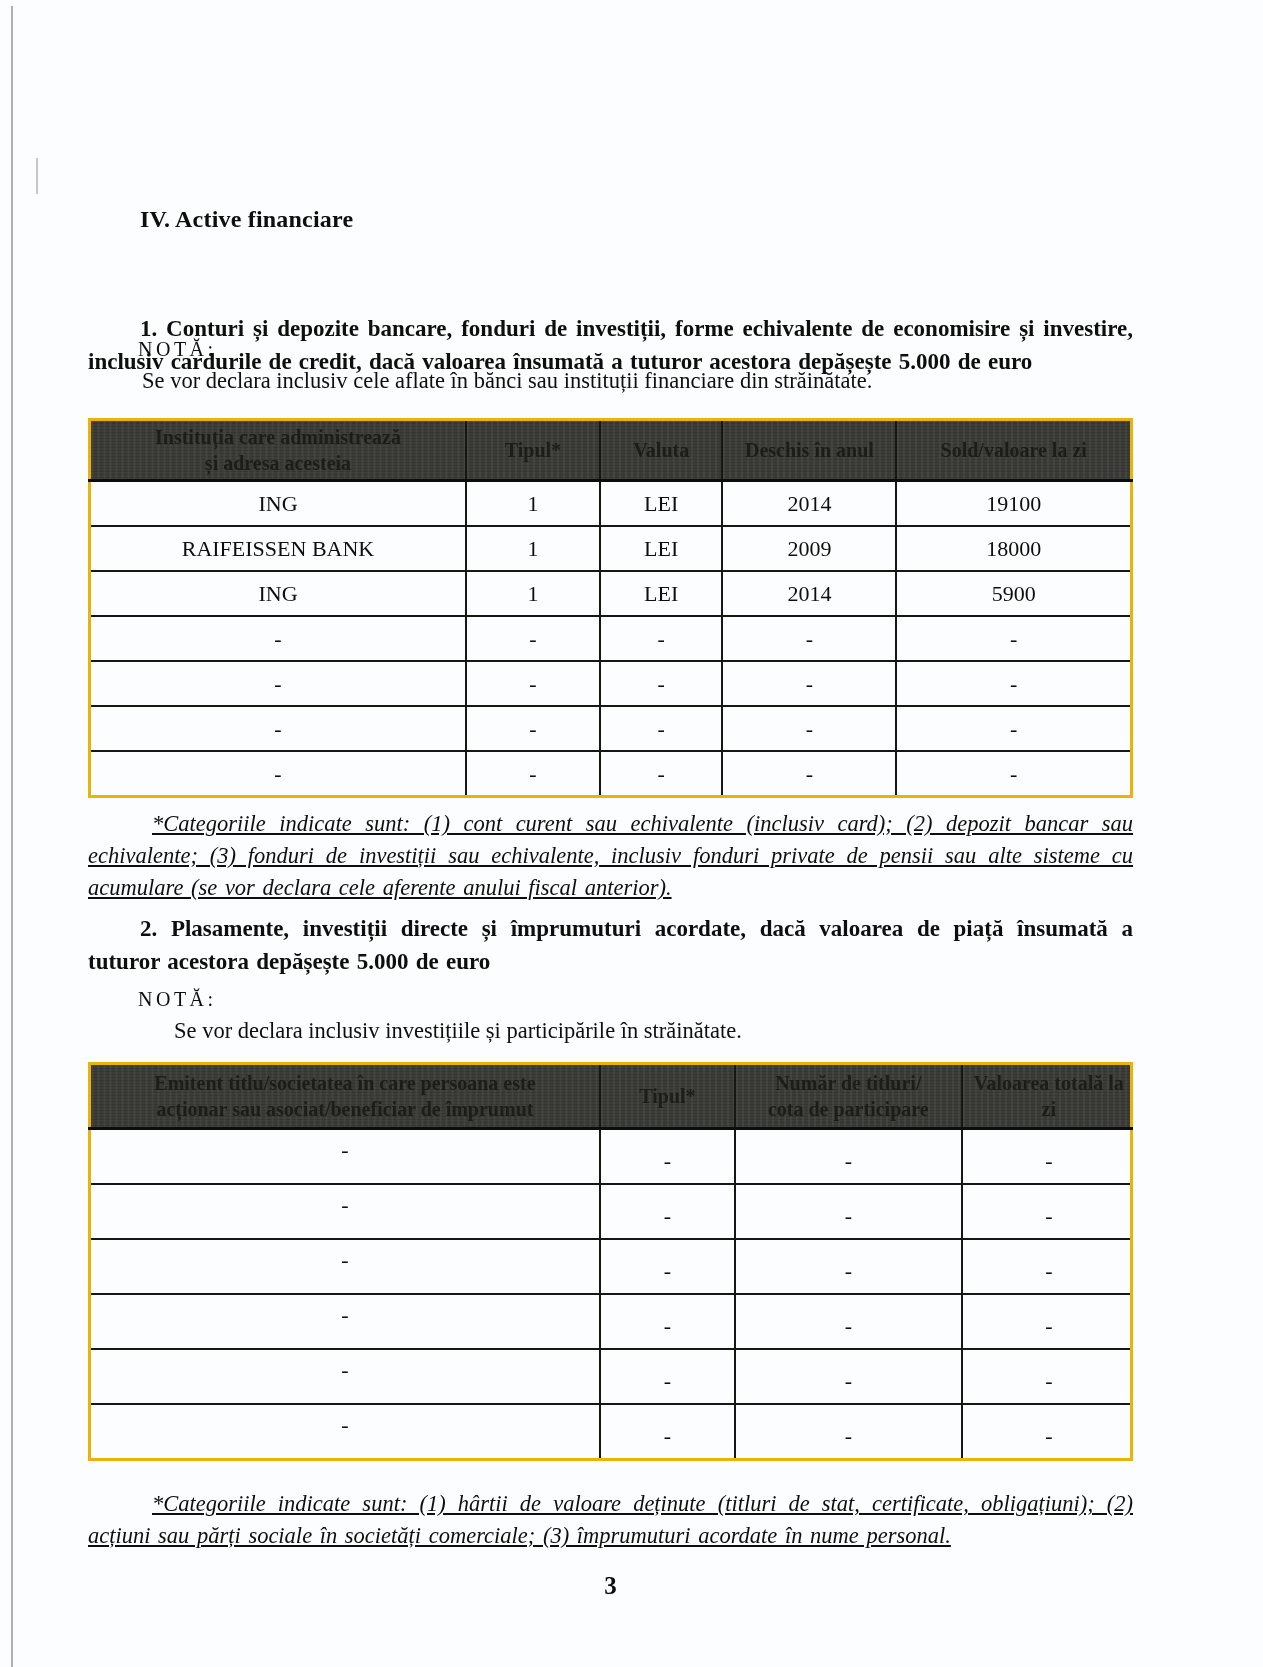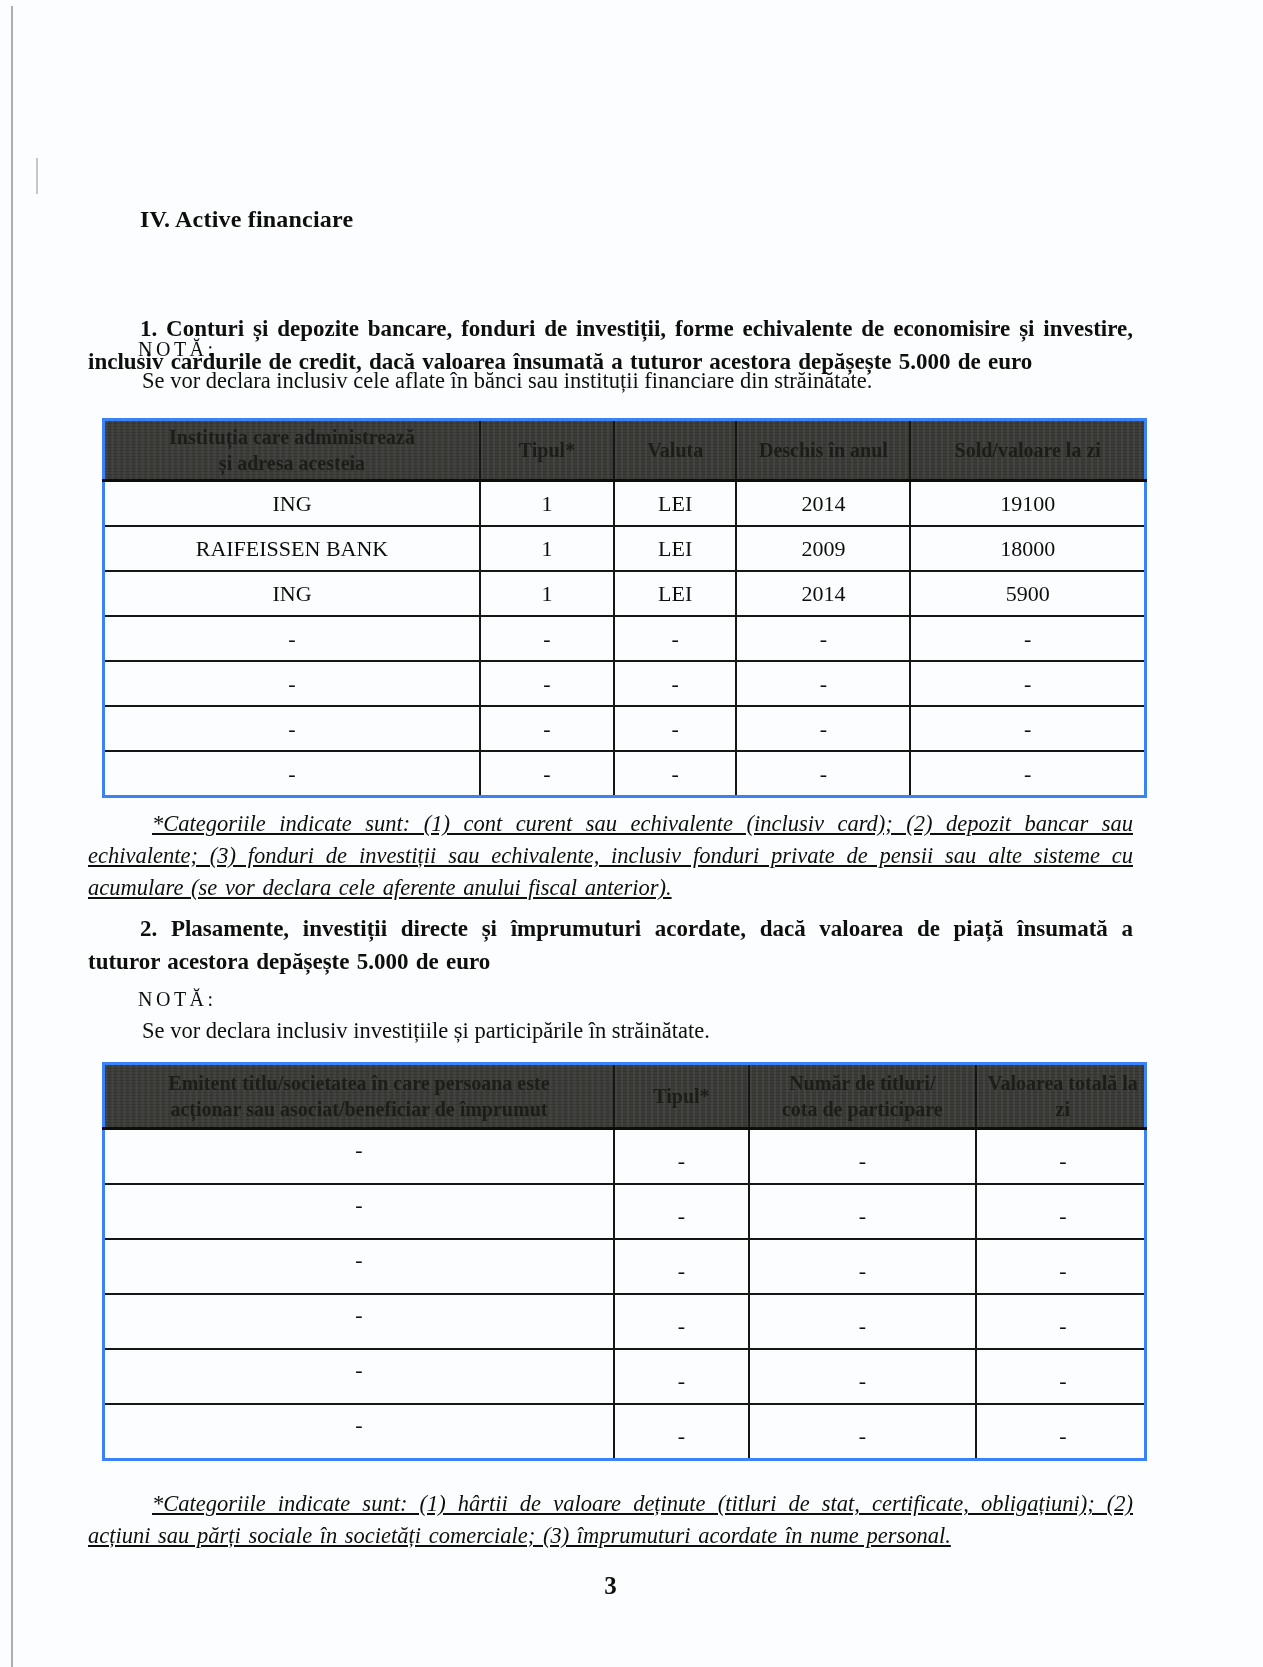--- a/index.html
+++ b/index.html
@@ -36,35 +36,35 @@
     position:absolute;left:50px;
     font-size:20px;letter-spacing:3.5px;
   }
   .nota1{top:338px;}
   .nota2{top:988px;}
   .nota-text{
     position:absolute;left:54px;width:991px;
     font-size:22.5px;
   }
   .nota-text1{top:368px;}
-  .nota-text2{top:1018px;}
+  .nota-text2{top:1018px;margin-left:32px;}
 
   table{
     position:absolute;left:0;width:1045px;
     border-collapse:collapse;table-layout:fixed;
     font-size:22px;
   }
   .t1{top:418px;}
   .t2{top:1062px;}
   th,td{
     border:2px solid #161613;
     text-align:center;padding:0 6px;
     overflow:hidden;
   }
-  table{border:3px solid #3b82f6;margin-left:14px;}
+  table{border:3px solid #eab308;}
   thead th{
     background-color:#343431;
     background-image:
       repeating-linear-gradient(0deg, rgba(255,255,255,0.07) 0 1px, transparent 1px 3px),
       repeating-linear-gradient(90deg, rgba(255,255,255,0.05) 0 2px, transparent 2px 6px);
     color:#1c1c18;
     font-weight:bold;font-size:20px;line-height:26px;
     white-space:pre-line;
     border-bottom:3px solid #0c0c0a;
   }

